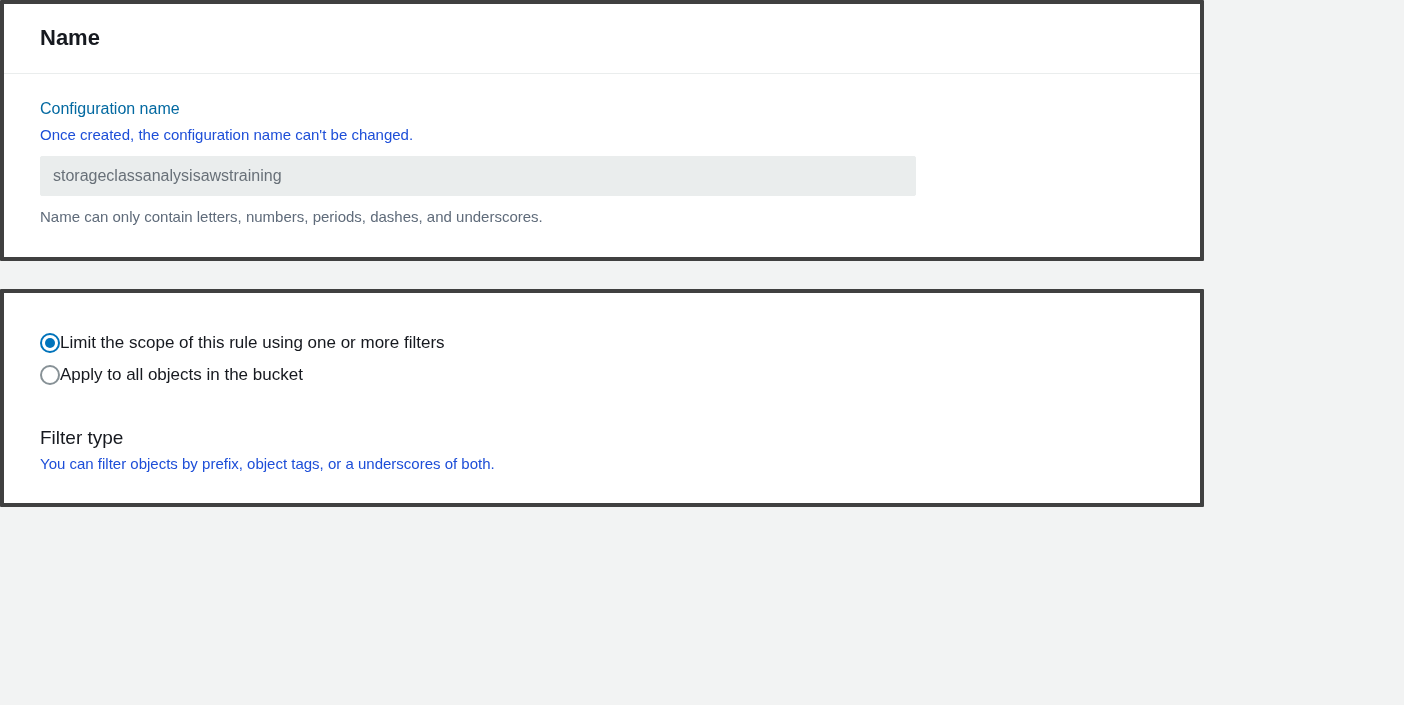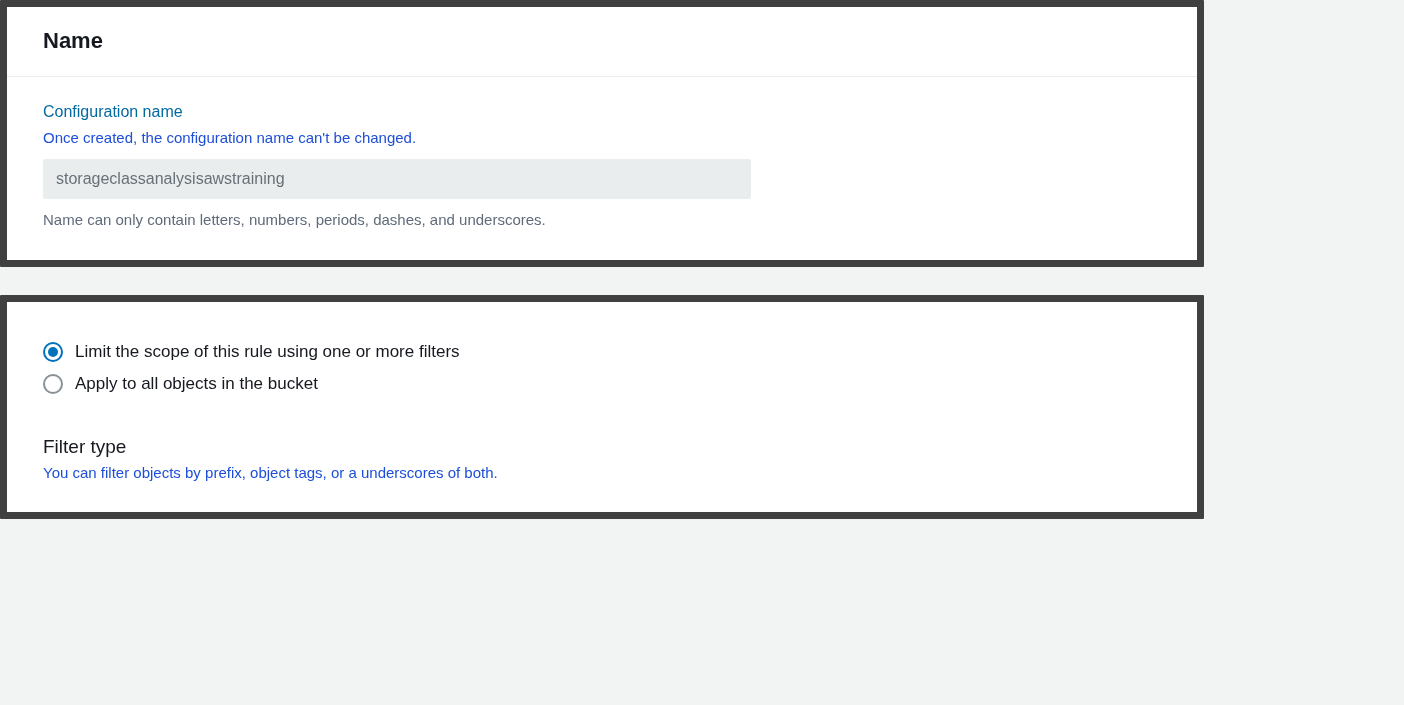--- a/index.html
+++ b/index.html
@@ -12,21 +12,21 @@
       background: #f2f3f3;
       color: #16191f;
       font-size: 14px;
     }
     .container {
       max-width: 1204px;
       padding: 0;
     }
     .panel {
       background: #ffffff;
-      border: 7px solid #404040;
+      border: 4px solid #404040;
       border-radius: 1px;
       margin-bottom: 28px;
     }
     .panel-header {
       padding: 20px 28px 20px 36px;
       border-bottom: 1px solid #eaeded;
     }
     .panel-title {
       font-size: 22px;
       font-weight: 700;
@@ -48,21 +48,21 @@
       color: #0369a1;
       line-height: 1.4;
     }
     .field-hint {
       font-size: 15px;
       color: #1d4ed8;
       margin-top: 4px;
       line-height: 1.5;
     }
     .text-input {
-      width: 708px;
+      width: 876px;
       max-width: 100%;
       padding: 10px 12px;
       font-size: 16px;
       border: 1px solid #eaeded;
       border-radius: 2px;
       margin-top: 10px;
       background: #eaeded;
       color: #5f6b7a;
       font-family: inherit;
     }
@@ -76,21 +76,21 @@
       color: #5f6b7a;
       margin-top: 10px;
       line-height: 1.5;
     }
     .radio-group {
       margin-top: 10px;
     }
     .radio-option {
       display: flex;
       align-items: center;
-      gap: 12px;
+      gap: 0;
       padding: 6px 0;
       cursor: pointer;
     }
     .radio-circle {
       width: 20px;
       height: 20px;
       border: 2px solid #879196;
       border-radius: 50%;
       flex-shrink: 0;
       display: flex;

